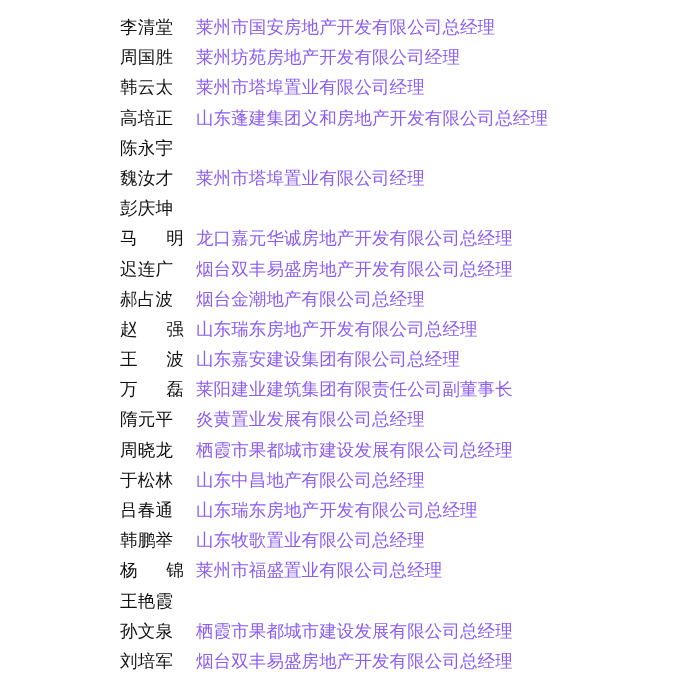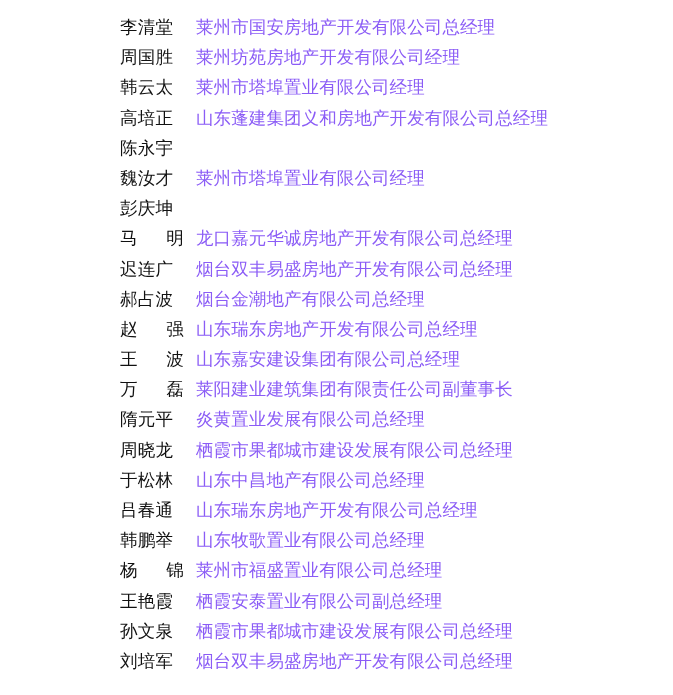--- a/index.html
+++ b/index.html
@@ -147,21 +147,20 @@
       </div>
       <div class="row">
         <div class="name spread-2">
           <span>杨</span>
           <span>锦</span>
         </div>
         <div class="title">莱州市福盛置业有限公司总经理</div>
       </div>
       <div class="row">
         <div class="name">王艳霞</div>
-        <div class="title">栖霞安泰置业有限公司副总经理</div>
       </div>
       <div class="row">
         <div class="name">孙文泉</div>
         <div class="title">栖霞市果都城市建设发展有限公司总经理</div>
       </div>
       <div class="row">
         <div class="name">刘培军</div>
         <div class="title">烟台双丰易盛房地产开发有限公司总经理</div>
       </div>
     </div>

